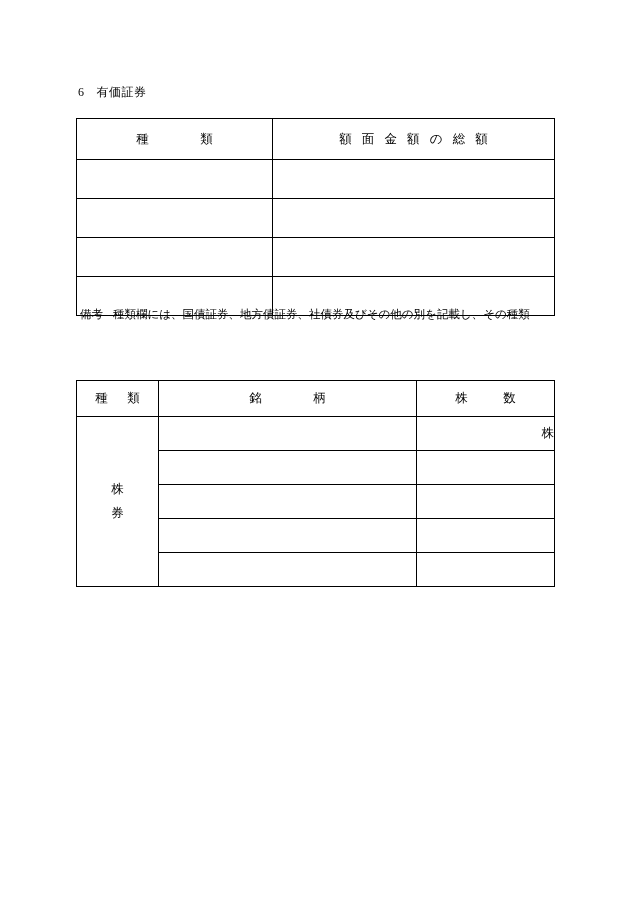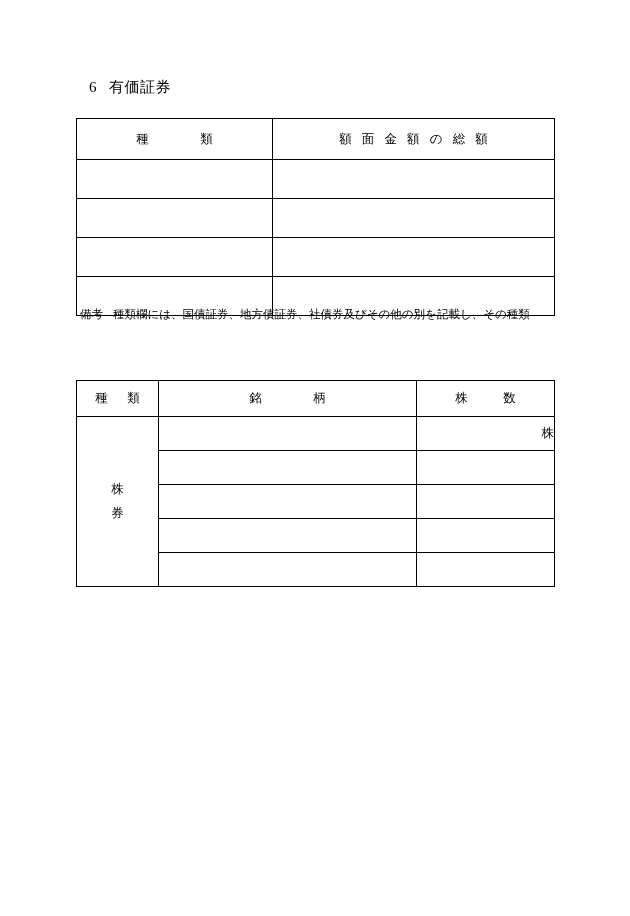--- a/index.html
+++ b/index.html
@@ -21,25 +21,24 @@
     left: 0;
     top: 0;
     width: 630px;
     height: 916px;
   }
 
   
   .section-heading {
     position: absolute;
     left: 78px;
-    top: 78px;
-    font-size: 15px;
+    top: 84px;
+    font-size: 12px;
     letter-spacing: 0.5px;
     white-space: nowrap;
-    margin-left: 11px;
   }
   .section-heading .num {
     margin-right: 12px;
   }
 
   
   .table-securities {
     position: absolute;
     left: 76px;
     top: 118px;

